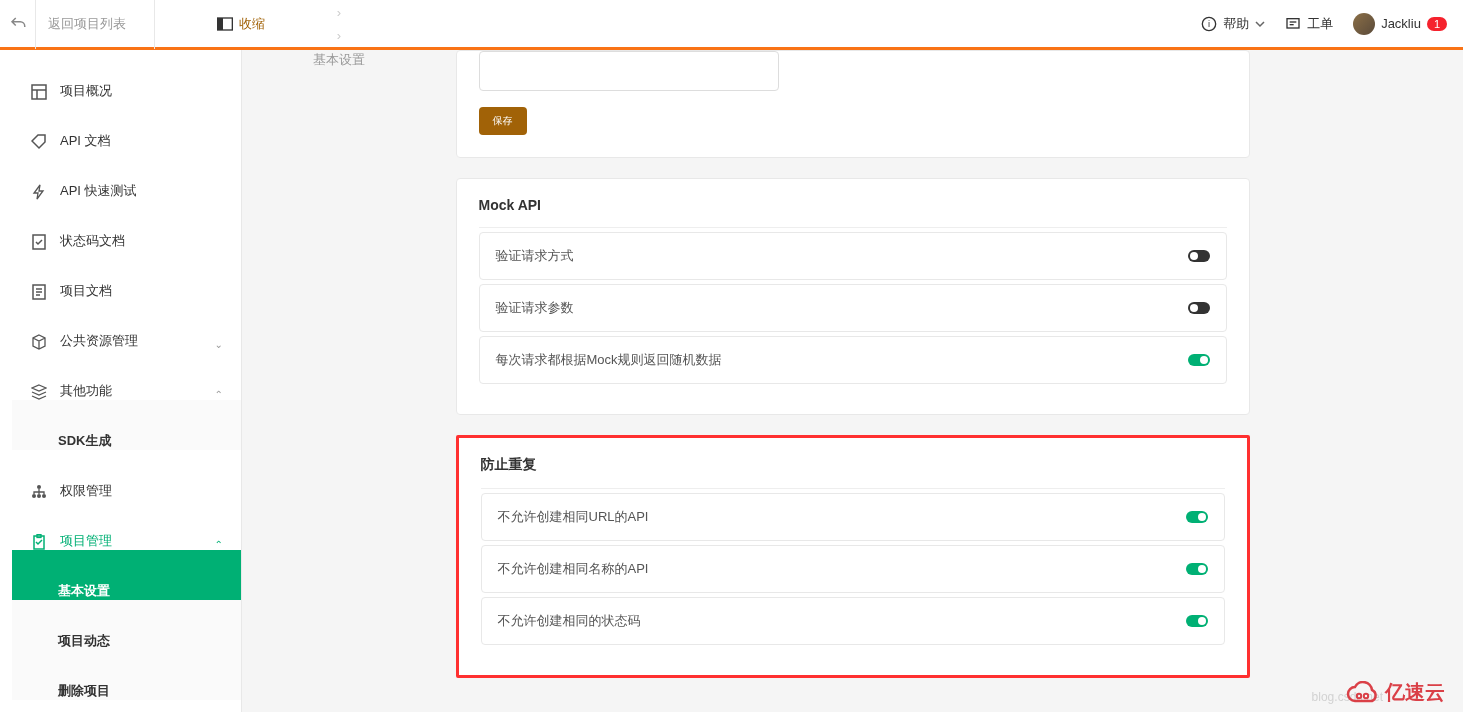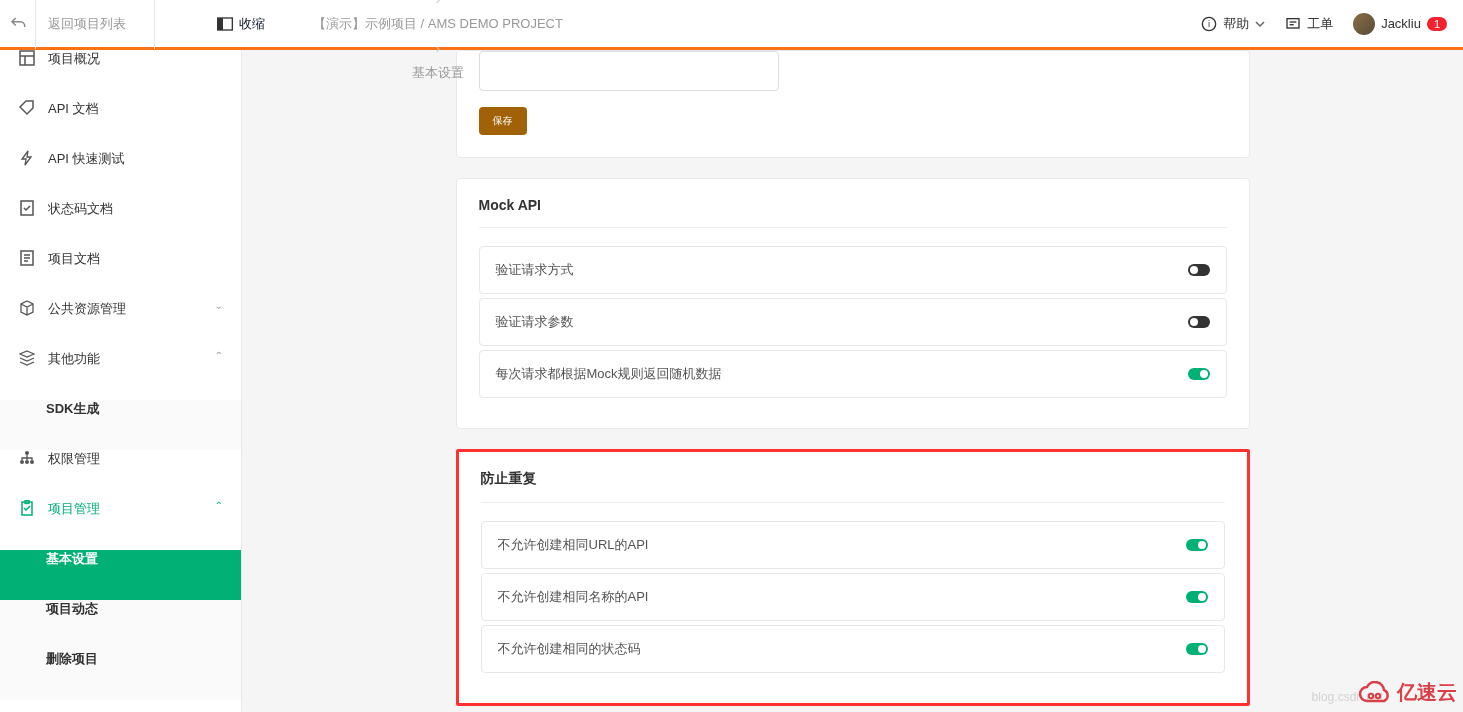--- a/index.html
+++ b/index.html
@@ -1,54 +1,54 @@
 <!DOCTYPE html>
 <html><head>
 <meta charset="utf-8">
 <style>
 * { margin:0; padding:0; box-sizing:border-box; font-family:-apple-system,BlinkMacSystemFont,"Segoe UI","PingFang SC","Microsoft YaHei",sans-serif; }
 body { background:#f5f5f5; color:#333; font-size:13px; width:1463px; height:712px; overflow:hidden; position:relative; }
 .topbar { height:50px; background:#fff; border-bottom:3px solid #f97316; display:flex; align-items:center; padding:0 16px; position:relative; }
 .back-cell { width:36px; height:50px; display:flex; align-items:center; justify-content:center; margin-left:-16px; border-right:1px solid #e8e8e8; }
 .back-link { color:#999; font-size:13px; padding:0 20px 0 12px; }
 .divider-v { width:1px; height:50px; background:#e8e8e8; margin:0 8px; }
-.collapse-btn { display:flex; align-items:center; gap:6px; color:#0f172a; font-size:13px; padding:0 12px 0 54px; }
+.collapse-btn { display:flex; align-items:center; gap:6px; color:#a16207; font-size:13px; padding:0 12px 0 54px; }
 .breadcrumb { display:flex; align-items:center; gap:8px; color:#999; font-size:13px; margin-left:36px;flex-direction:column; }
 .breadcrumb .sep { color:#ccc; }
 .bc-item { color:#999; }
 .bc-item.last { color:#999; }
 .top-right { margin-left:auto; display:flex; align-items:center; gap:20px; }
 .tr-item { display:flex; align-items:center; gap:6px; color:#333; font-size:13px; cursor:pointer; }
 .avatar { width:22px; height:22px; border-radius:50%; background:linear-gradient(135deg,#8b6f47,#5a4a3a); }
 .badge { background:#f5222d; color:#fff; font-size:11px; padding:1px 7px; border-radius:9px; font-weight:500; }
 .layout { display:flex; height:calc(712px - 50px); }
 .sidebar { width:242px; background:#fff; border-right:1px solid #e8e8e8; overflow-y:auto; }
-.sb-item { display:flex; align-items:flex-start; padding:0 18px; height:50px; color:#333; font-size:13px; cursor:pointer; position:relative; }
+.sb-item { display:flex; align-items:flex-end; padding:0 18px; height:50px; color:#333; font-size:13px; cursor:pointer; position:relative;margin-left:12px; }
 .sb-item.sub { padding-left:46px; background:#fafafa;font-weight:bold; }
 .sb-item.active { background:#00b074; color:#fff; }
 .sb-icon { width:18px; margin-right:12px; display:flex; align-items:center; justify-content:center; color:#555; }
 .sb-label { flex:1; }
 .sb-chev { color:#999; font-size:10px; }
 .main { flex:1; overflow-y:auto; padding:0 0 20px 0; }
 .content-wrap { max-width:794px; margin:0 auto; padding:0 0; }
 .card { background:#fff; border:1px solid #e8e8e8; border-radius:4px; margin-bottom:20px; padding:18px 22px 22px; }
 .card-prior { background:#fff; border:1px solid #e8e8e8; border-radius:4px; margin-bottom:20px; padding:0 22px 22px; }
-.card-title { font-weight:700; font-size:14px; color:#333; padding:0 0 14px; border-bottom:1px solid #eee; margin-bottom:18px; }
+.card-title { font-weight:700; font-size:14px; color:#333; padding:0 0 14px; border-bottom:1px solid #eee; margin-bottom:4px; }
 .textarea-ph { border:1px solid #ddd; border-radius:4px; height:40px; width:300px; margin-bottom:16px; }
 .save-btn { background:#a16207; color:#fff; border:none; padding:7px 14px; border-radius:4px; font-size:10px; cursor:pointer; }
 .toggle-row { border:1px solid #e8e8e8; border-radius:4px; padding:14px 16px; display:flex; align-items:center; justify-content:space-between; margin-bottom:4px; font-size:13px; color:#555; }
 .toggle-row:last-child { margin-bottom:8px; }
 .switch { width:22px; height:12px; border-radius:10px; position:relative; cursor:pointer; }
 .switch.off { background:#333; }
 .switch.on { background:#00b074; }
 .switch::after { content:""; position:absolute; width:8px; height:8px; background:#fff; border-radius:50%; top:2px; }
 .switch.off::after { left:2px; }
 .switch.on::after { right:2px; }
 .highlight-box { border:3px solid #ff3030; border-radius:2px; }
-.watermark { position:absolute; right:6px; bottom:6px; display:flex; align-items:center; gap:6px; color:#d9363e; font-weight:700; font-size:20px; opacity:.95; pointer-events:none; }
+.watermark { position:absolute; right:18px; bottom:6px; display:flex; align-items:center; gap:6px; color:#d9363e; font-weight:700; font-size:20px; opacity:.95; pointer-events:none; }
 .watermark2 { position:absolute; right:80px; bottom:8px; color:#bbb; font-size:12px; opacity:.6; pointer-events:none; }
 svg { display:block; }
 </style>
 </head>
 <body>
 
 <div class="topbar">
   <div class="back-cell">
     <svg width="18" height="18" viewBox="0 0 24 24">
         <path fill="none" stroke="#888" stroke-width="2" d="M9 14l-5-5 5-5M4 9h11a6 6 0 016 6v1"></path>
@@ -59,21 +59,20 @@
   <div class="collapse-btn">
     <svg width="16" height="14" viewBox="0 0 24 20">
         <rect x="1" y="1" width="22" height="18" fill="none" stroke="#333" stroke-width="2"></rect>
         <rect x="1" y="1" width="8" height="18" fill="#333"></rect>
       </svg>
     <span>收缩</span>
   </div>
   <div class="breadcrumb">
     <span class="bc-item">接口管理</span>
     <span class="sep">›</span>
-    <span class="bc-item">【演示】示例项目 / AMS DEMO PROJECT</span>
     <span class="sep">›</span>
     <span class="bc-item last">基本设置</span>
   </div>
   <div class="top-right">
     <div class="tr-item">
       <svg width="16" height="16" viewBox="0 0 24 24">
           <circle cx="12" cy="12" r="10" fill="none" stroke="#333" stroke-width="2"></circle>
           <text x="12" y="17" text-anchor="middle" font-size="14" fill="#333">i</text>
         </svg>
       <span>帮助</span>

